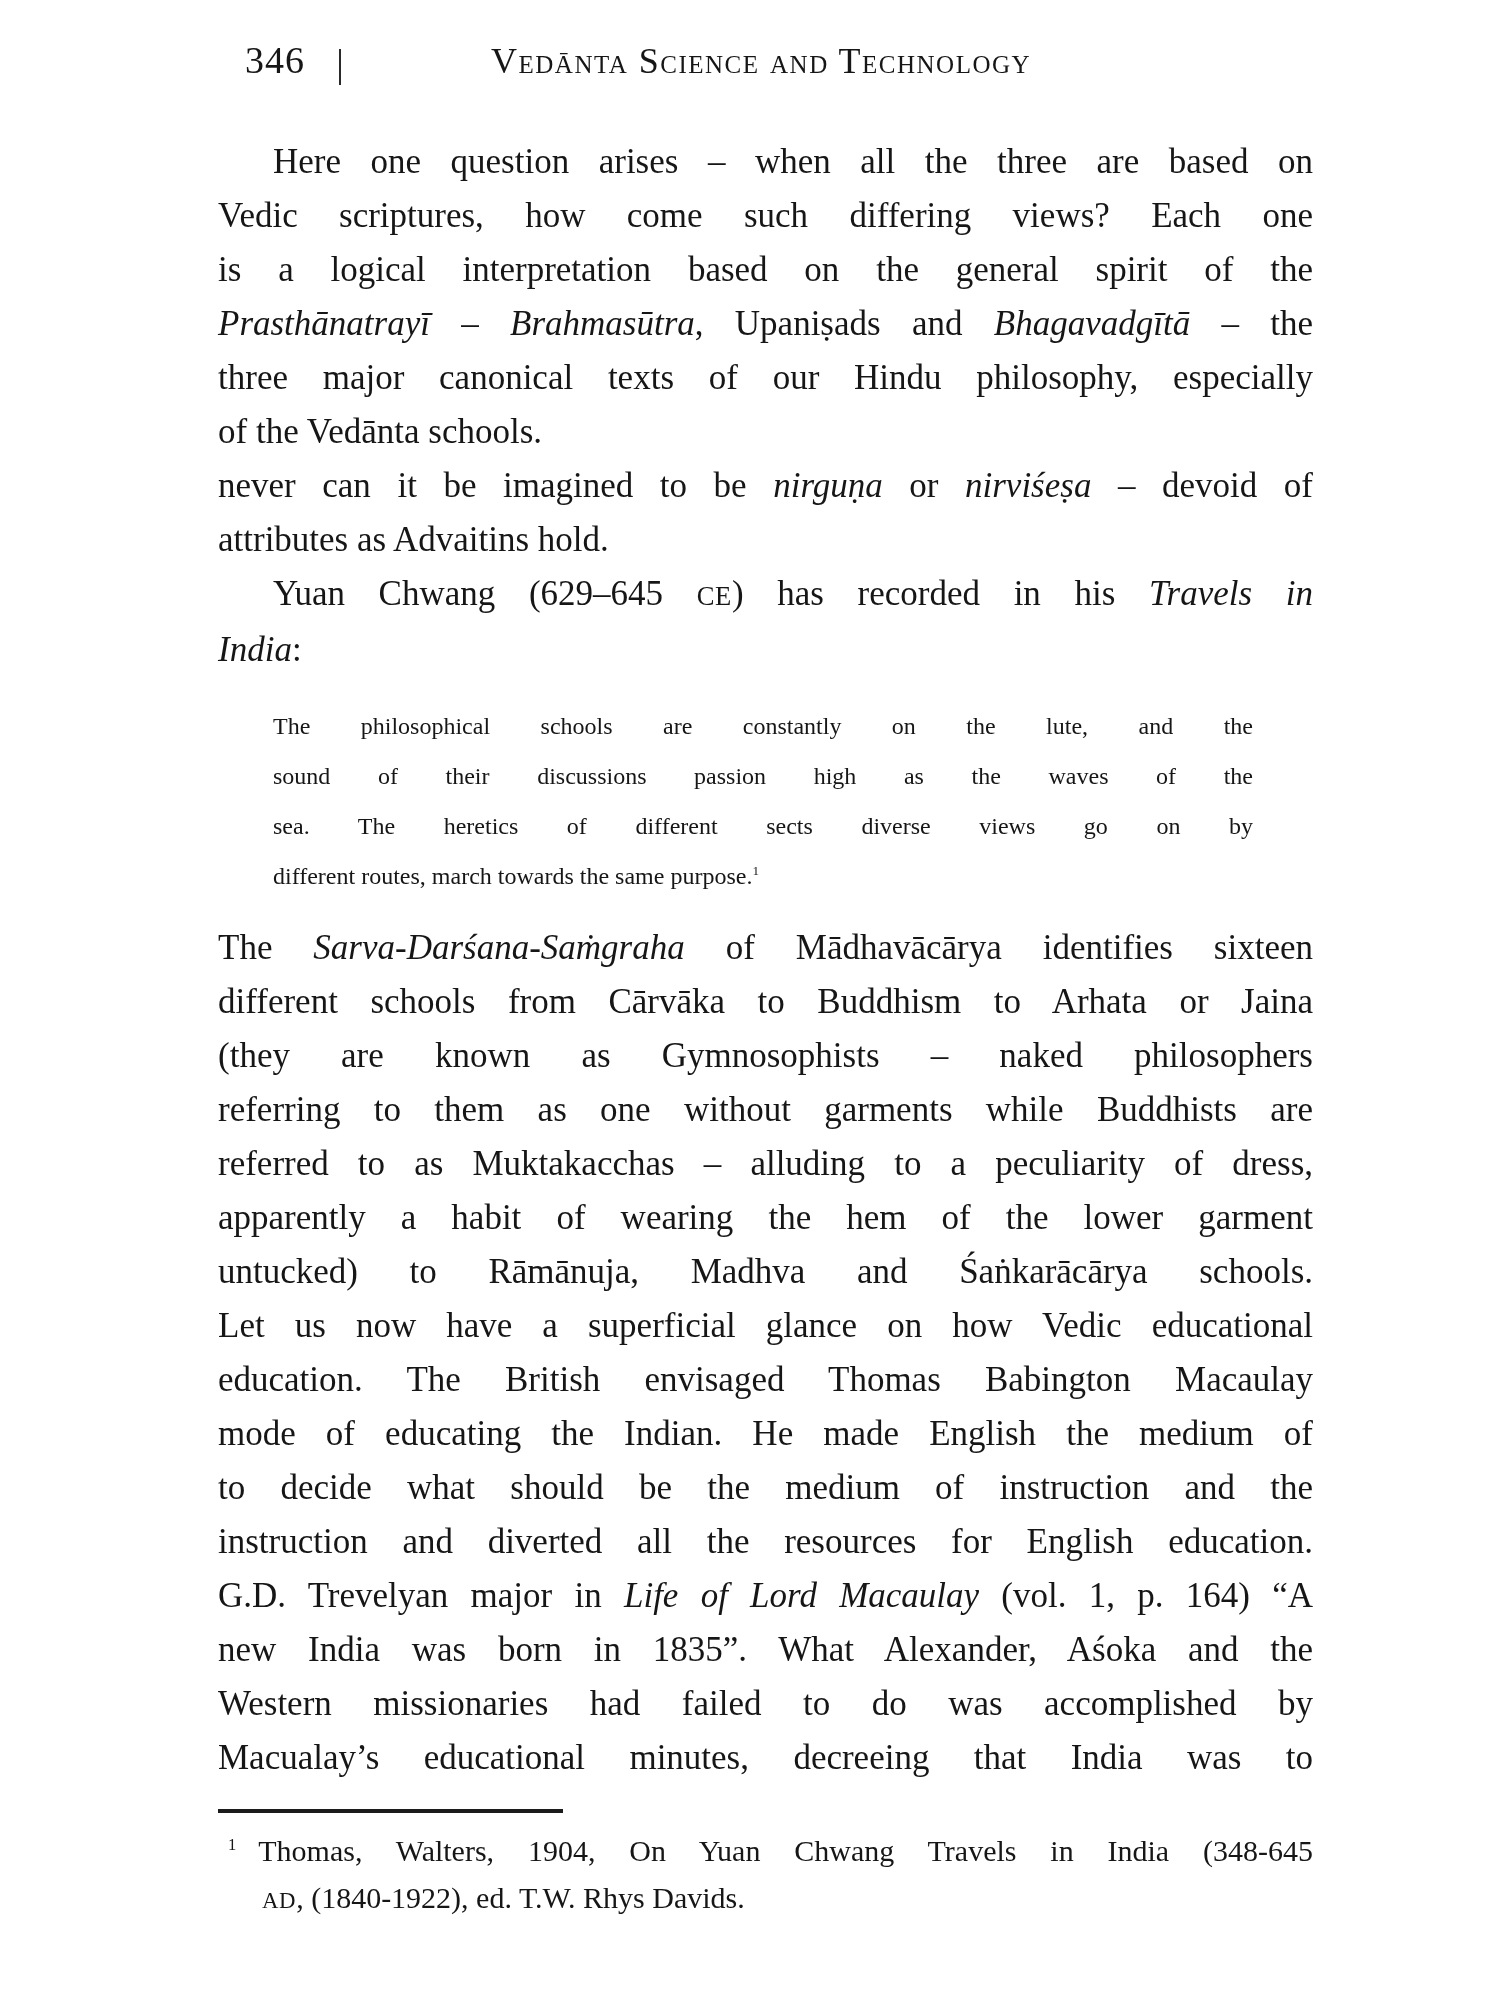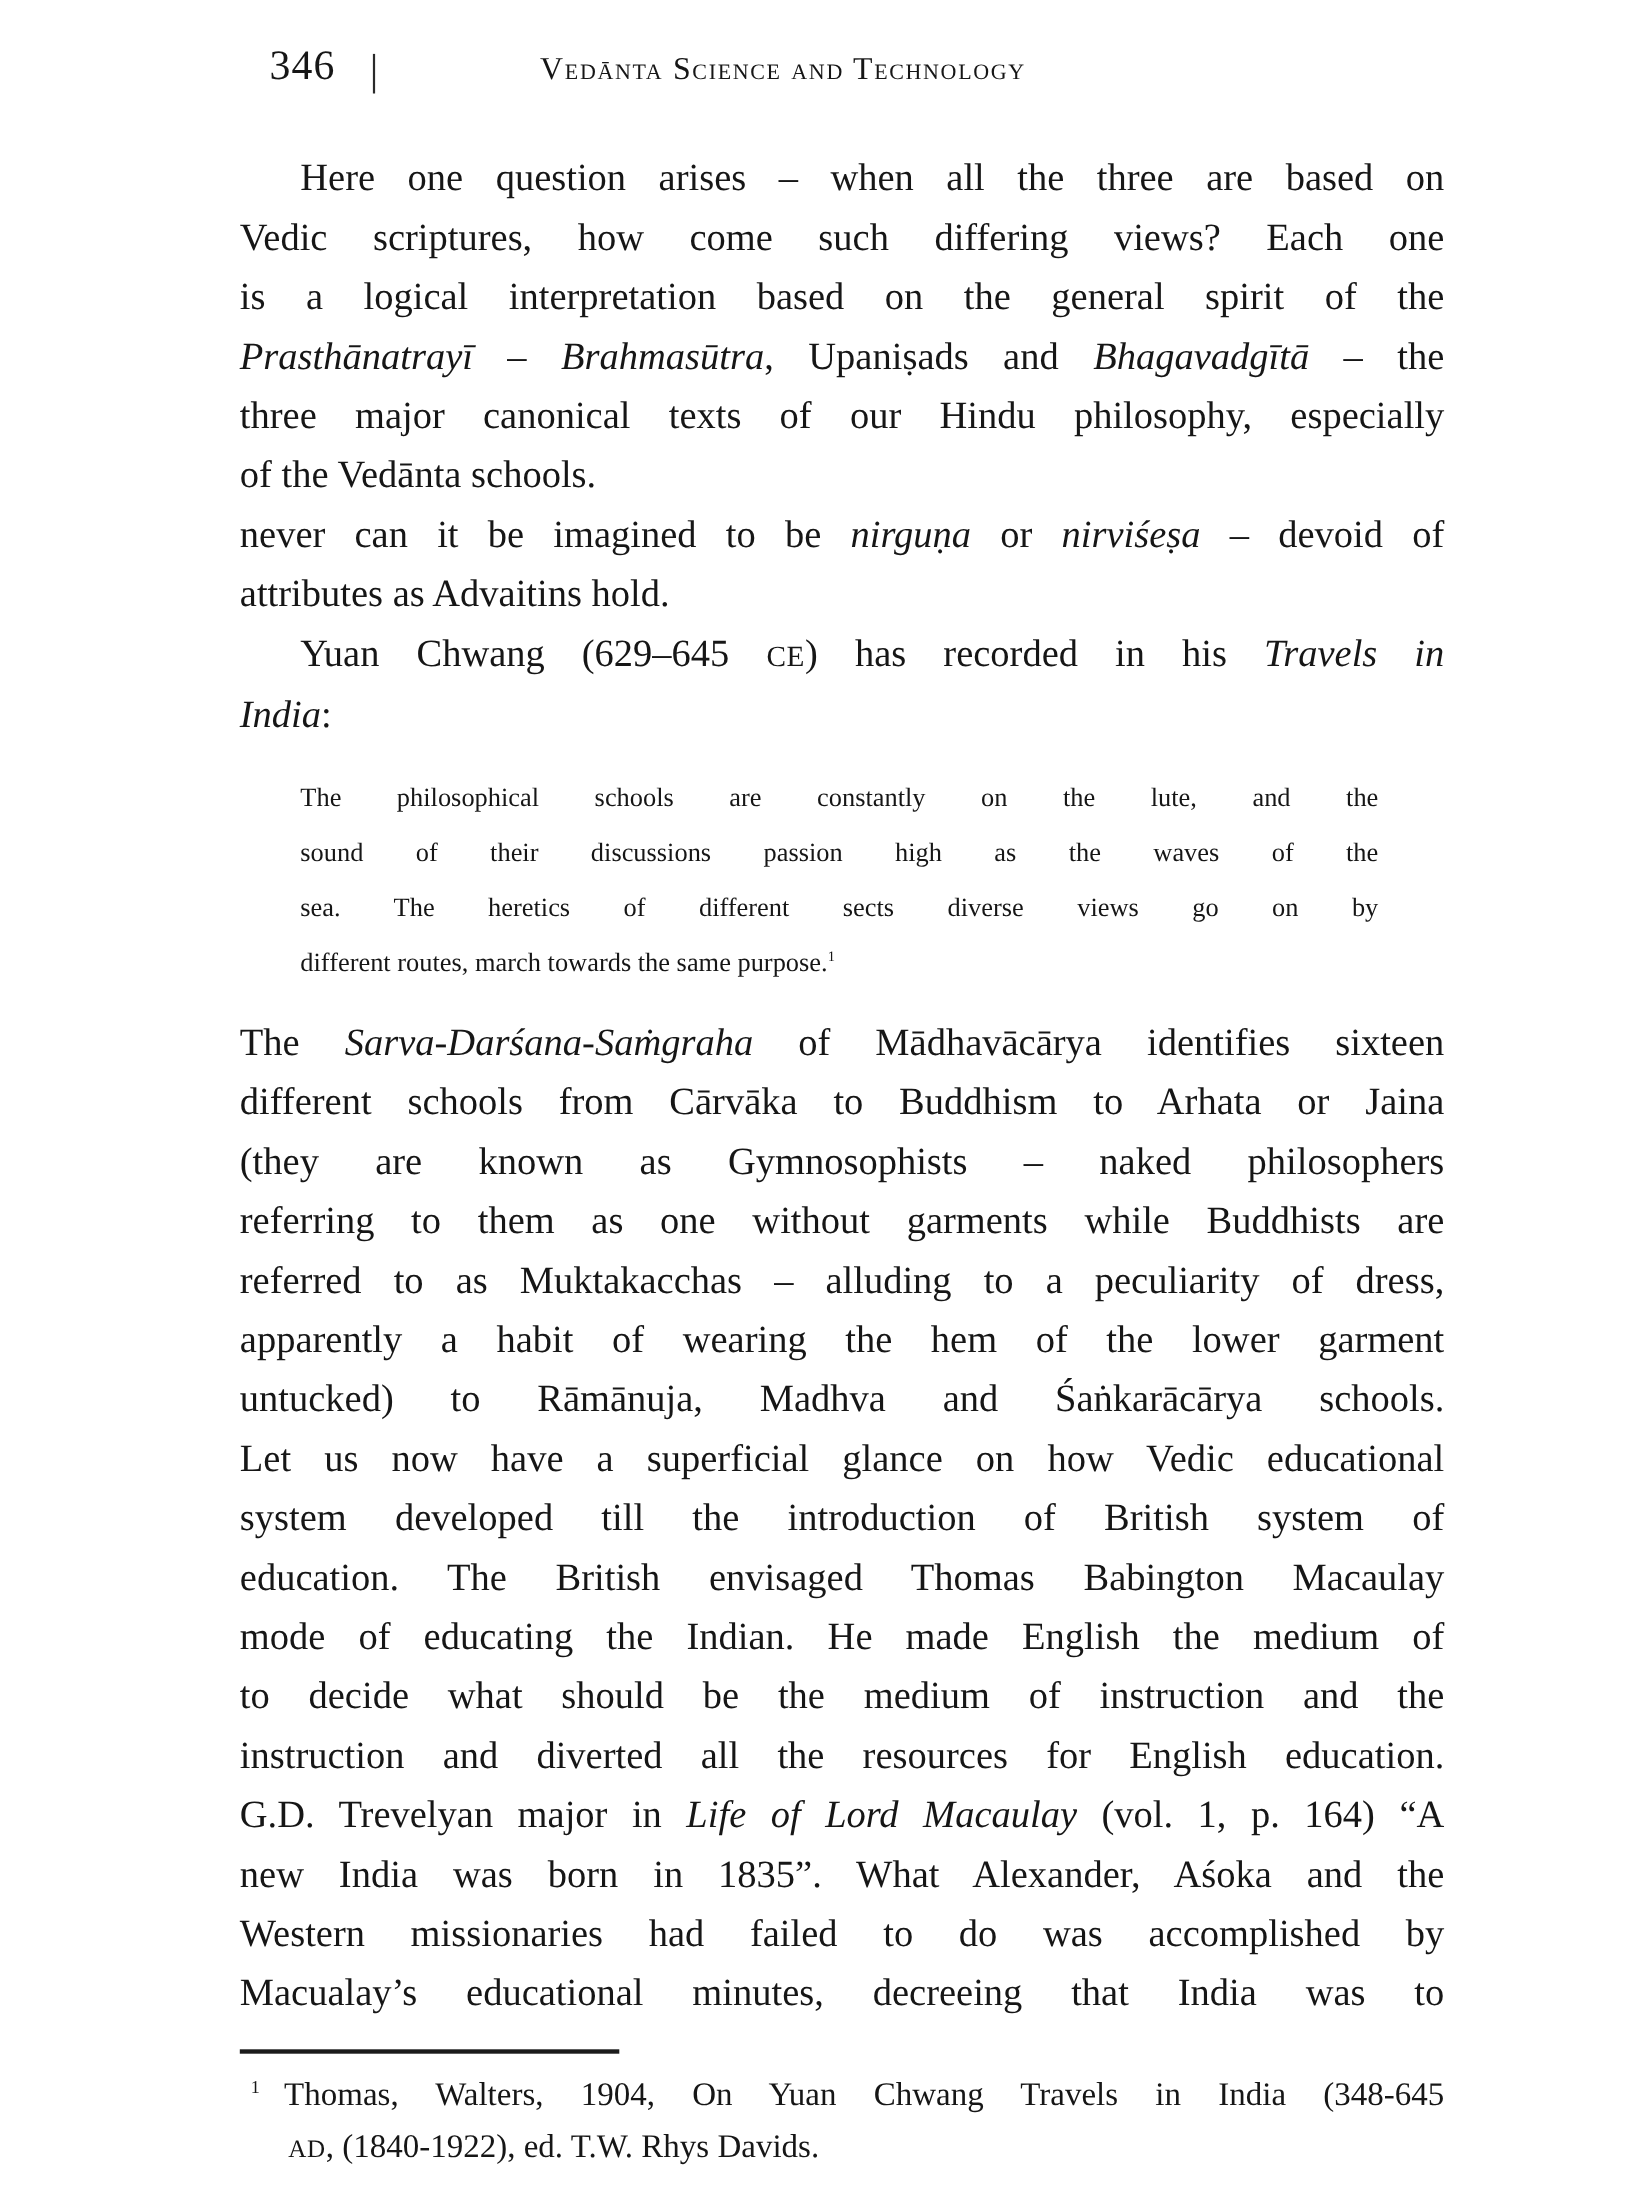--- a/index.html
+++ b/index.html
@@ -19,21 +19,21 @@
   .header-divider {
     align-self: center;
     width: 2px; height: 36px;
     background: #2a2a2a;
     margin-left: 34px;
     margin-top: 6px;
   }
   .header-title {
     margin-left: 150px;
     font-variant: small-caps;
-    font-size: 29px;
+    font-size: 36px;
     letter-spacing: 1.5px;
     white-space: nowrap;
   }
   
   .body-text { margin-top: 45px; font-size: 35px; line-height: 54px; }
   .block { margin: 0; }
   .line { text-align: justify; text-align-last: justify; }
   .line.last { text-align-last: left; }
   .block.indent .line:first-child { text-indent: 55px; }
   .it { font-style: italic; }
@@ -89,21 +89,20 @@
       </div>
       <div class="block body">
         <div class="line"><span>The </span><span class="it">Sarva-Darśana-Saṁgraha</span><span> of Mādhavācārya identifies sixteen</span></div>
         <div class="line"><span>different schools from Cārvāka to Buddhism to Arhata or Jaina</span></div>
         <div class="line"><span>(they are known as Gymnosophists – naked philosophers</span></div>
         <div class="line"><span>referring to them as one without garments while Buddhists are</span></div>
         <div class="line"><span>referred to as Muktakacchas – alluding to a peculiarity of dress,</span></div>
         <div class="line"><span>apparently a habit of wearing the hem of the lower garment</span></div>
         <div class="line"><span>untucked) to Rāmānuja, Madhva and Śaṅkarācārya schools.</span></div>
         <div class="line"><span>Let us now have a superficial glance on how Vedic educational</span></div>
-        <div class="line"><span>system developed till the introduction of British system of</span></div>
         <div class="line"><span>education. The British envisaged Thomas Babington Macaulay</span></div>
         <div class="line"><span>mode of educating the Indian. He made English the medium of</span></div>
         <div class="line"><span>to decide what should be the medium of instruction and the</span></div>
         <div class="line"><span>instruction and diverted all the resources for English education.</span></div>
         <div class="line"><span>G.D. Trevelyan major in </span><span class="it">Life of Lord Macaulay</span><span> (vol. 1, p. 164) “A</span></div>
         <div class="line"><span>new India was born in 1835”. What Alexander, Aśoka and the</span></div>
         <div class="line"><span>Western missionaries had failed to do was accomplished by</span></div>
         <div class="line"><span>Macualay’s educational minutes, decreeing that India was to</span></div>
       </div>
     </div>

